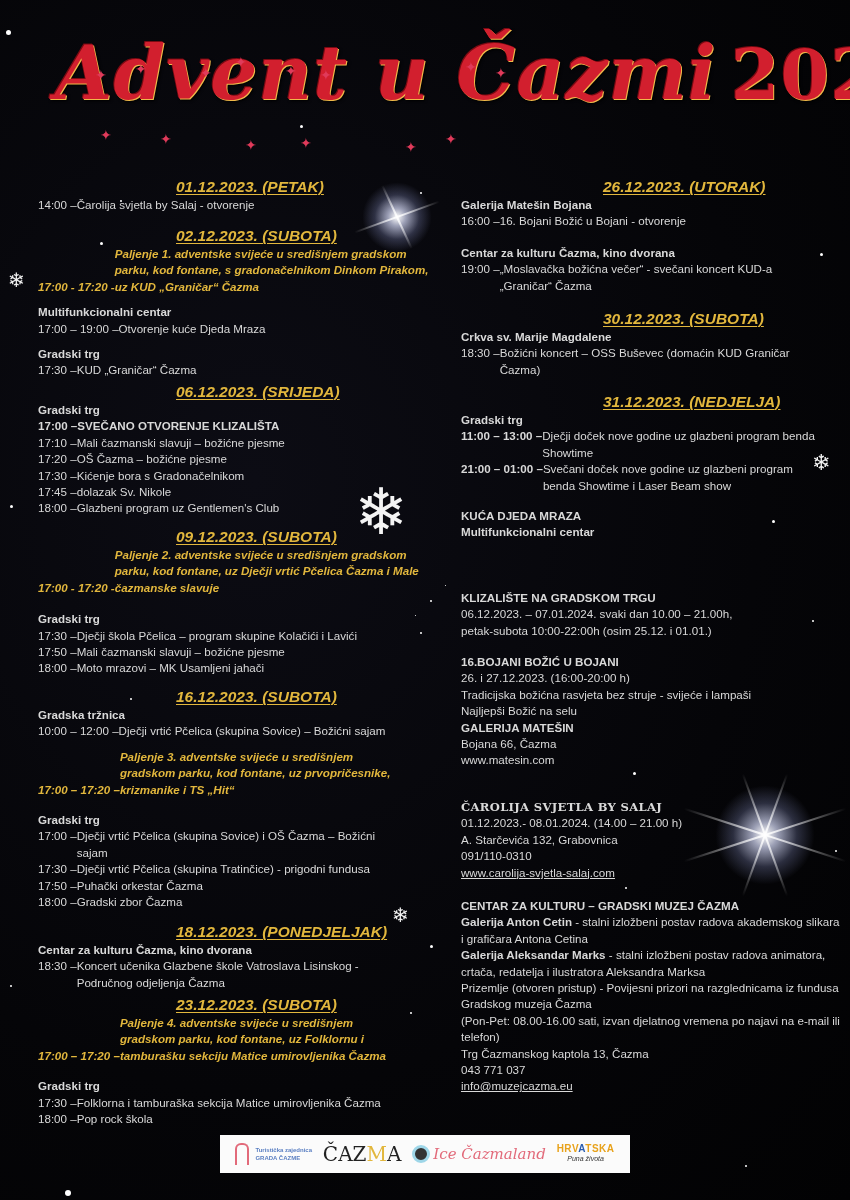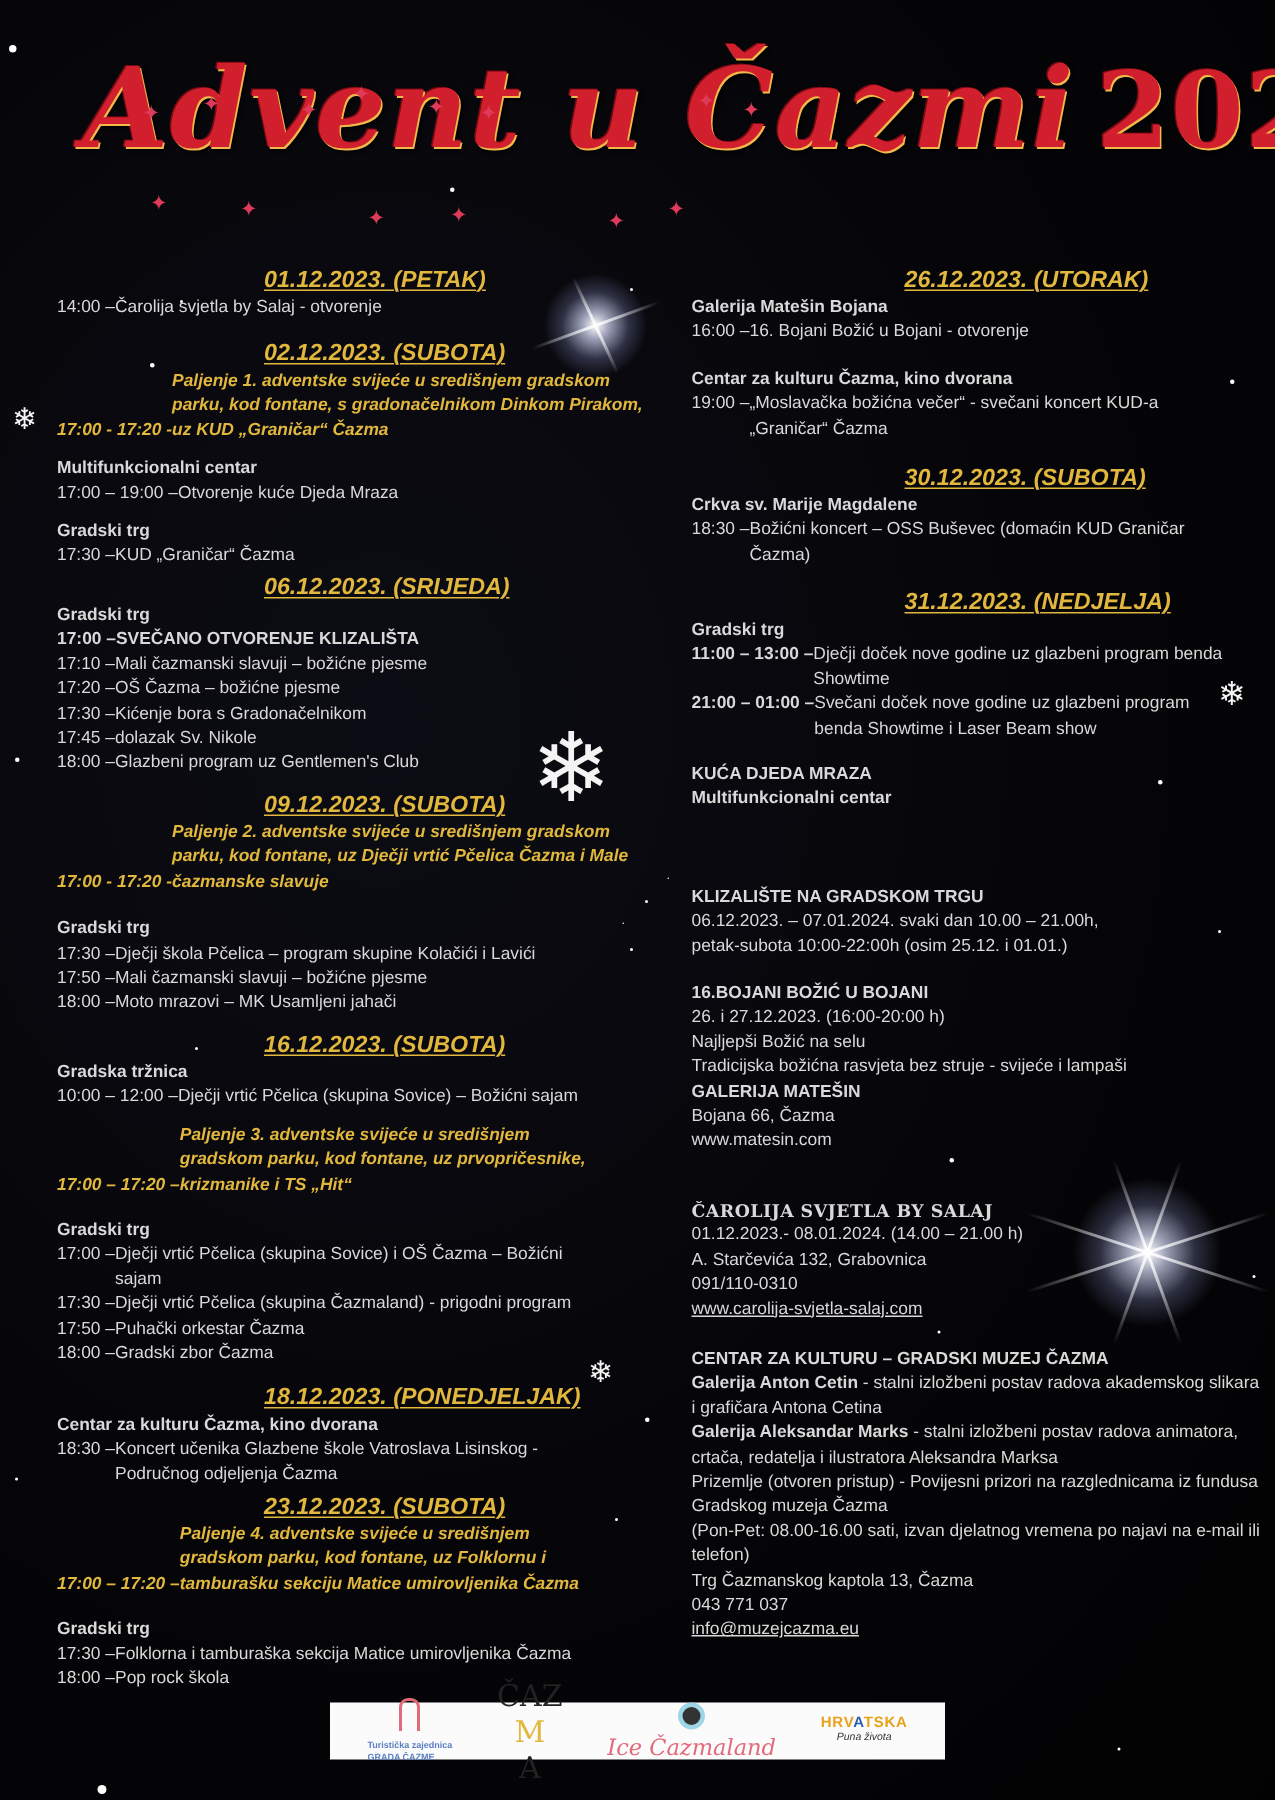--- a/index.html
+++ b/index.html
@@ -55,30 +55,30 @@
 
   
   .flake { position: absolute; color: #f4f4f4; line-height: 1; }
 
   
   .logos {
     position: absolute; left: 220px; top: 1135px; width: 410px; height: 38px;
     background: #fbfbfb; display: flex; align-items: center; justify-content: space-around;
     padding: 0 10px;
   }
-  .logo { display: flex; align-items: center; font-size: 8px; flex-direction: column; }
+  .logo { display: flex; align-items: center; font-size: 8px; }
   .logo-tz { color: #5a7fc2; gap: 6px; }
   .logo-tz .mark { width: 14px; height: 22px; border: 2px solid #e26a7a; border-bottom: none; border-radius: 6px 6px 0 0; }
   .logo-tz .txt { display: flex; flex-direction: column; font-size: 6px; line-height: 8px; font-weight: bold; }
   .logo-cazma { font-family: "DejaVu Serif", serif; font-size: 20px; color: #222; }
   .logo-cazma .m { color: #e2b73d; }
   .logo-sw { gap: 3px; }
   .logo-sw .peng { width: 18px; height: 18px; border-radius: 50%; background: #333; border: 3px solid #9ed6e8; }
   .logo-sw .txt { color: #e26a7a; font-style: italic; font-family: "DejaVu Serif", serif; font-size: 15px; }
-  .logo-hr { line-height: 10px; }
+  .logo-hr { flex-direction: column; line-height: 10px; }
   .logo-hr .a { font-weight: bold; color: #e8a21a; font-size: 10px; letter-spacing: 0.5px; }
   .logo-hr .a span { color: #2a5db0; }
   .logo-hr .b { font-style: italic; color: #333; font-size: 7px; }
 </style>
 </head>
 <body>
 
 <div class="poster">
 
   <div>
@@ -238,21 +238,21 @@
           <span class="d">Paljenje 3. adventske svijeće u središnjem gradskom parku, kod fontane, uz prvopričesnike, krizmanike i TS „Hit“</span>
         </div>
       <div style="height:14px"></div>
       <span class="venue">Gradski trg</span>
       <div class="row" style="width:370px;">
           <span class="t">17:00 – </span>
           <span class="d">Dječji vrtić Pčelica (skupina Sovice) i OŠ Čazma – Božićni sajam</span>
         </div>
       <div class="row">
           <span class="t">17:30 – </span>
-          <span class="d">Dječji vrtić Pčelica (skupina Čazmaland) - prigodni program</span>
+          <span class="d">Dječji vrtić Pčelica (skupina Tratinčice) - prigodni fundusa</span>
         </div>
       <div class="row">
           <span class="t">17:50 – </span>
           <span class="d">Puhački orkestar Čazma</span>
         </div>
       <div class="row">
           <span class="t">18:00 – </span>
           <span class="d">Gradski zbor Čazma</span>
         </div>
     </div>
@@ -331,22 +331,22 @@
 
     <div class="block" style="top:413px;left:0;width:385px;">
       <span class="venue">KLIZALIŠTE NA GRADSKOM TRGU</span>
       <span class="line">06.12.2023. – 07.01.2024. svaki dan 10.00 – 21.00h,</span>
       <span class="line">petak-subota 10:00-22:00h (osim 25.12. i 01.01.)</span>
     </div>
 
     <div class="block" style="top:477px;left:0;width:385px;">
       <span class="venue">16.BOJANI BOŽIĆ U BOJANI</span>
       <span class="line">26. i 27.12.2023. (16:00-20:00 h)</span>
+      <span class="line">Tradicijska božićna rasvjeta bez struje - svijeće i lampaši</span>
       <span class="line">Najljepši Božić na selu</span>
-      <span class="line">Tradicijska božićna rasvjeta bez struje - svijeće i lampaši</span>
       <span class="venue">GALERIJA MATEŠIN</span>
       <span class="line">Bojana 66, Čazma</span>
       <span class="line">www.matesin.com</span>
     </div>
 
     <div class="block" style="top:622px;left:0;width:385px;">
       <span class="line caps-serif">ČAROLIJA SVJETLA BY SALAJ</span>
       <span class="line">01.12.2023.- 08.01.2024. (14.00 – 21.00 h)</span>
       <span class="line">A. Starčevića 132, Grabovnica</span>
       <span class="line">091/110-0310</span>

